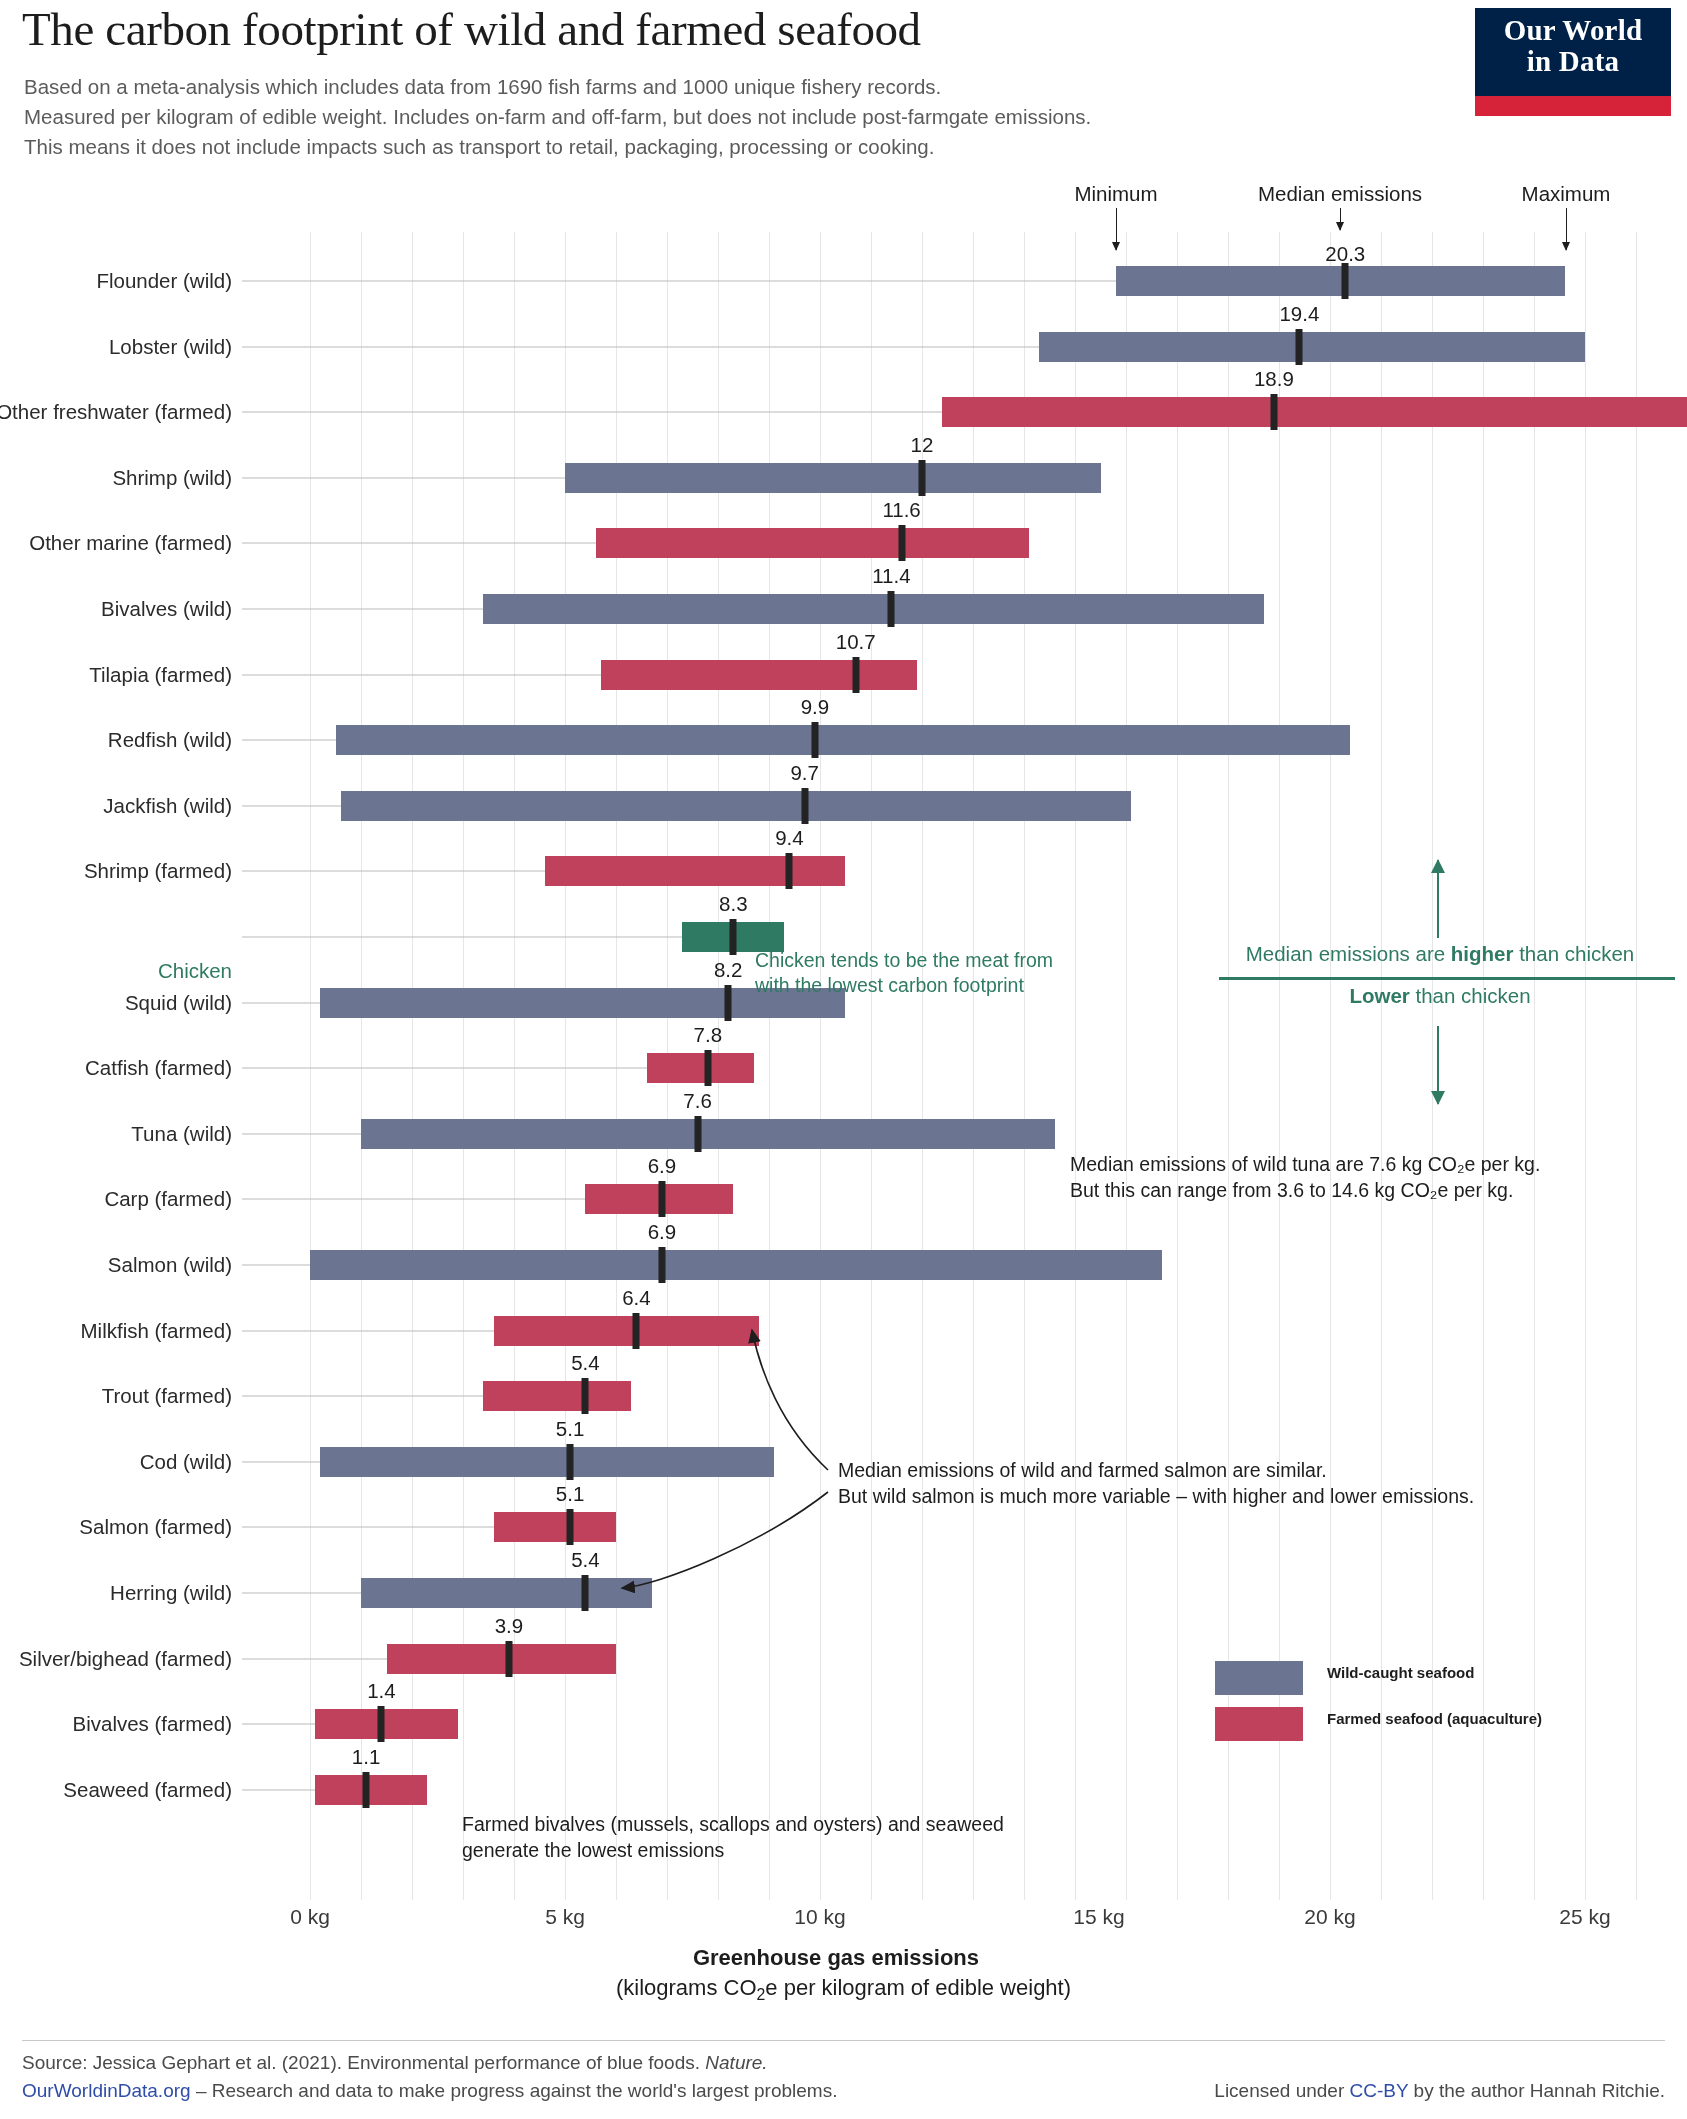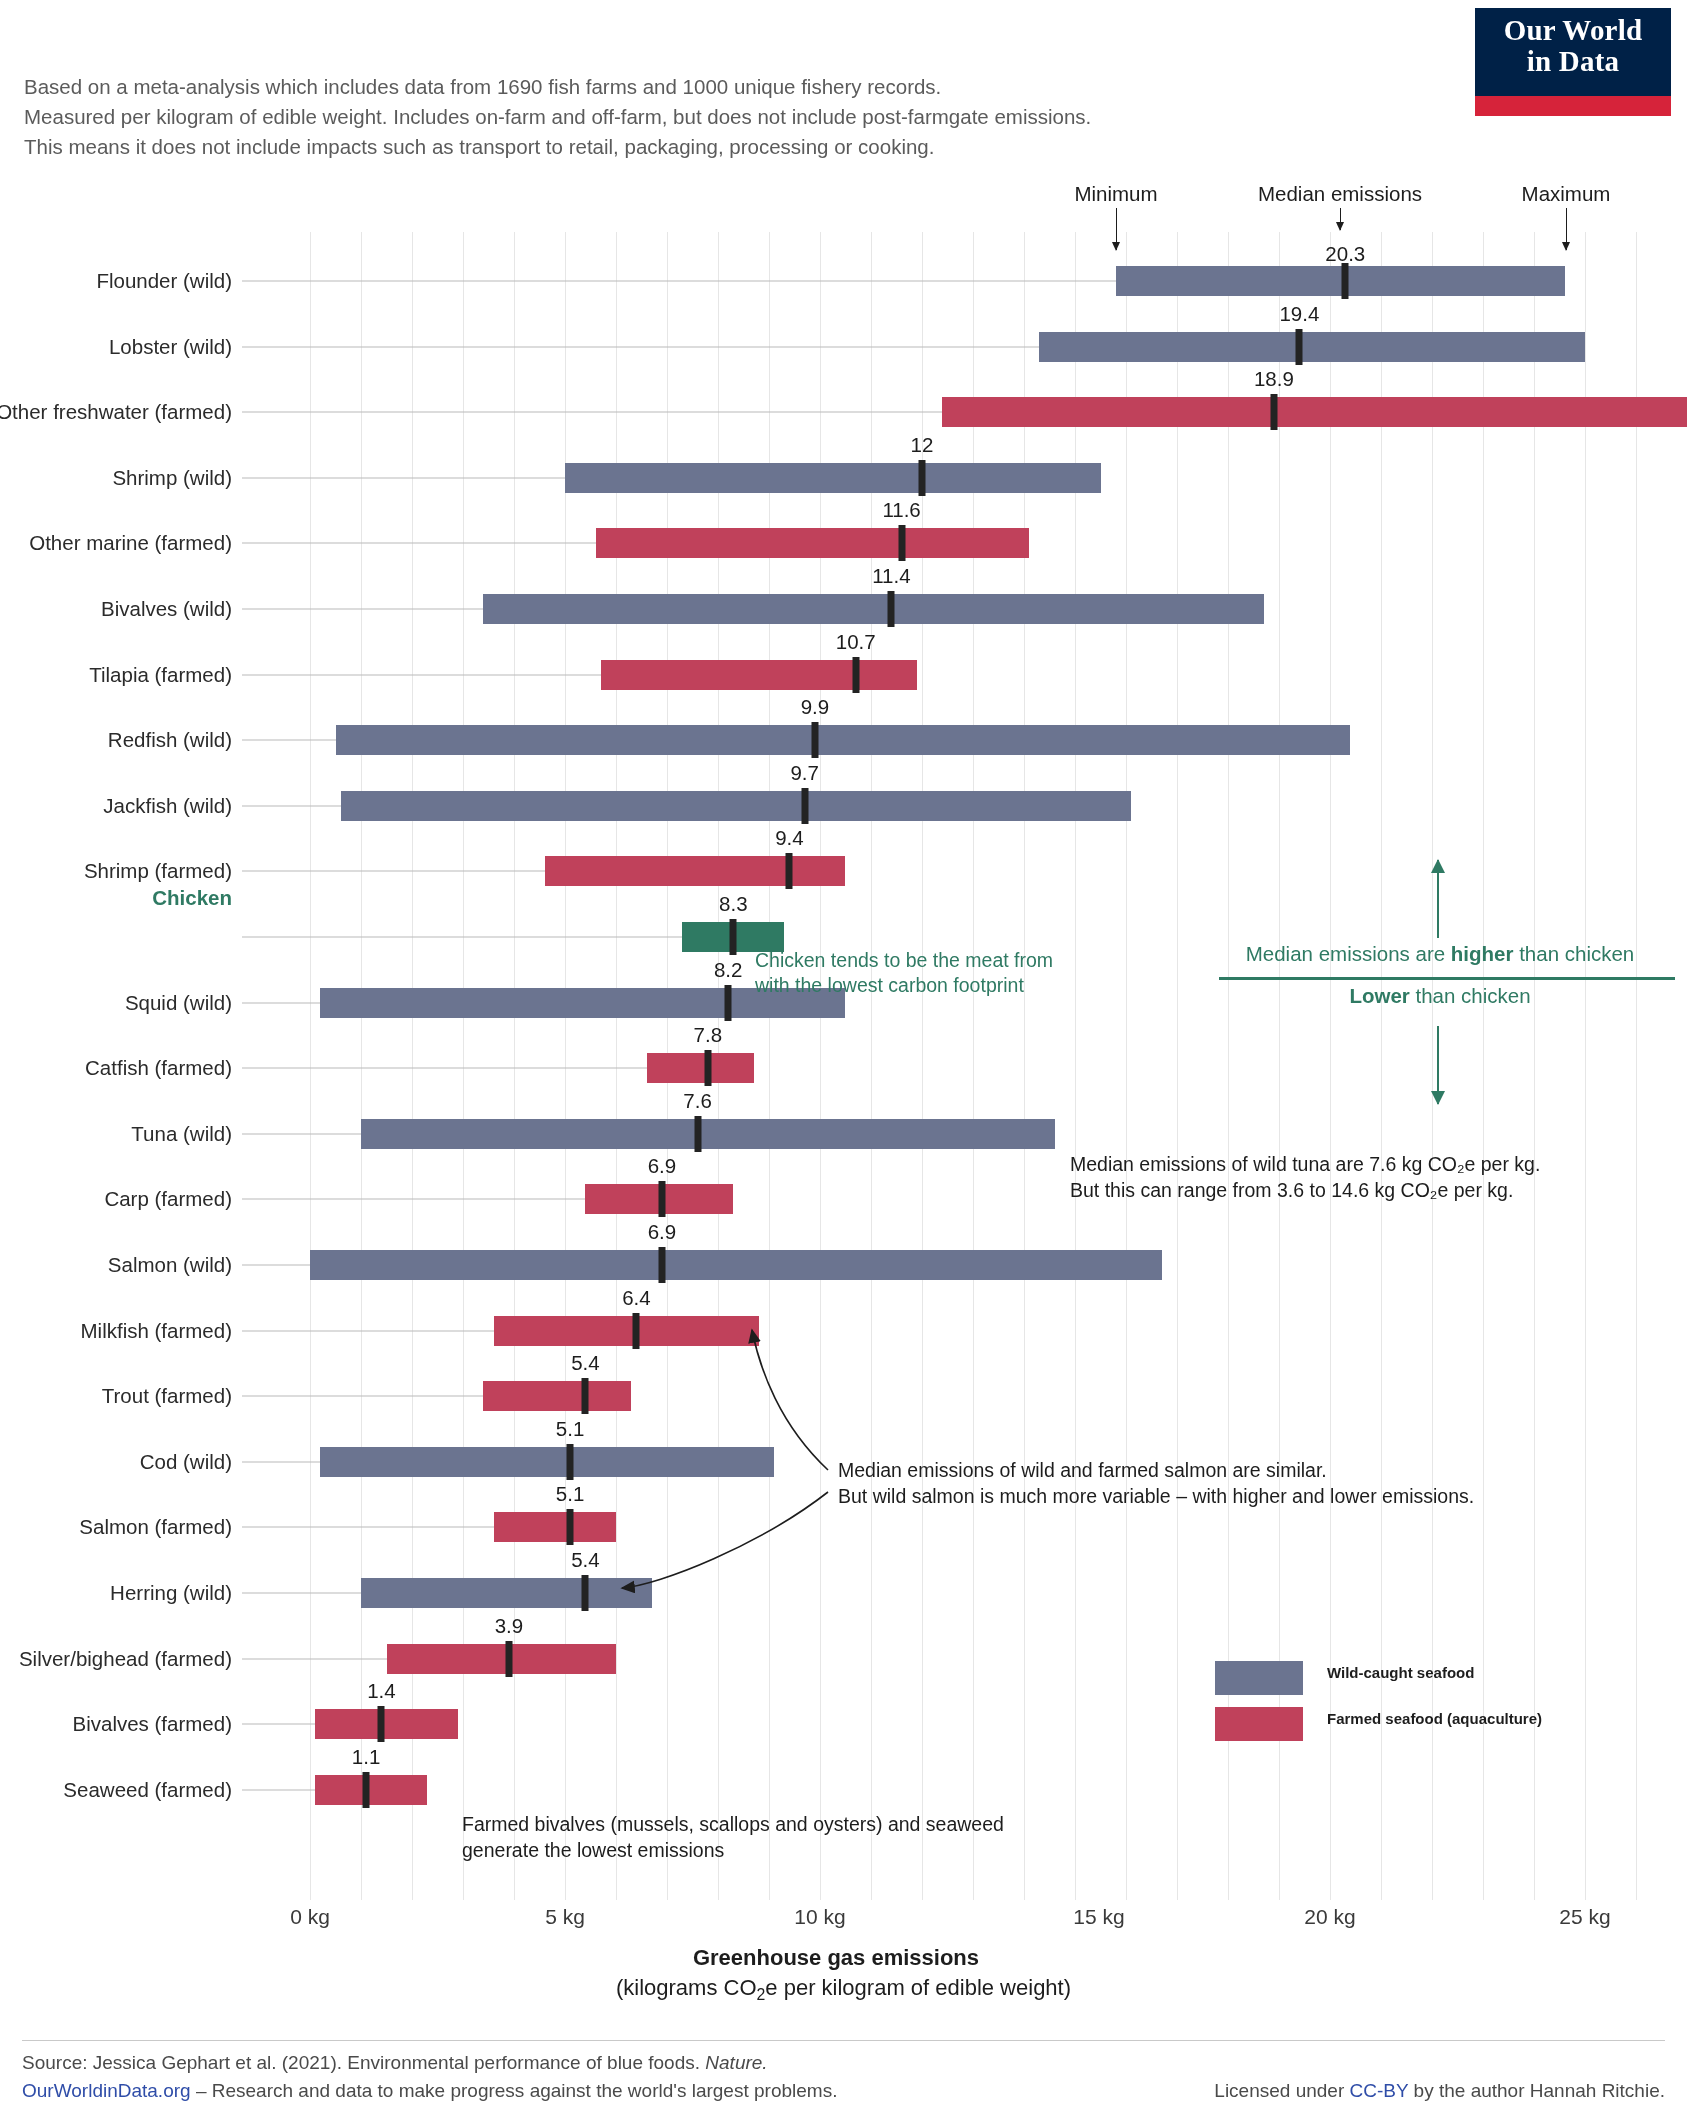--- a/index.html
+++ b/index.html
@@ -165,20 +165,21 @@
   .link { color:#2f4da8; }
   .italic { font-style:italic; }
 
   
   #curves { position:absolute; left:0; top:0; width:1687px; height:2119px; pointer-events:none; }
 </style>
 </head>
 <body>
 
 <div id="header">
+  <div id="title">The carbon footprint of wild and farmed seafood</div>
   <div class="sub" id="sub1">Based on a meta-analysis which includes data from 1690 fish farms and 1000 unique fishery records.</div>
   <div class="sub" id="sub2">Measured per kilogram of edible weight. Includes on-farm and off-farm, but does not include post-farmgate emissions.</div>
   <div class="sub" id="sub3">This means it does not include impacts such as transport to retail, packaging, processing or cooking.</div>
 
   <div id="owid-logo">
     <div class="l1">Our World</div>
     <div class="l2">in Data</div>
   </div>
   <div id="owid-bar"></div>
 </div>
@@ -257,21 +258,21 @@
       <div class="rowlabel" style="top: 805.8px; right: 1455px;">Jackfish (wild)</div>
       <div class="leader" style="left: 242px; top: 805.8px; width: 98.6px;"></div>
       <div class="bar wild" style="left: 340.6px; width: 790.5px; top: 805.8px;"></div>
       <div class="median" style="left: 804.7px; top: 805.8px;"></div>
       <div class="medlabel" style="left: 804.7px; top: 784.8px;">9.7</div>
       <div class="rowlabel" style="top: 871.4px; right: 1455px;">Shrimp (farmed)</div>
       <div class="leader" style="left: 242px; top: 871.4px; width: 302.6px;"></div>
       <div class="bar farmed" style="left: 544.6px; width: 300.9px; top: 871.4px;"></div>
       <div class="median" style="left: 789.4px; top: 871.4px;"></div>
       <div class="medlabel" style="left: 789.4px; top: 850.4px;">9.4</div>
-      <div class="rowlabel chicken" style="top: 898px; right: 1455px; font-weight: bold;">Chicken</div>
+      <div class="rowlabel chicken" style="top: 971px; right: 1455px;">Chicken</div>
       <div class="leader" style="left: 242px; top: 937px; width: 440.3px;"></div>
       <div class="bar chicken" style="left: 682.3px; width: 102px; top: 937px;"></div>
       <div class="median" style="left: 733.3px; top: 937px;"></div>
       <div class="medlabel" style="left: 733.3px; top: 916px;">8.3</div>
       <div class="rowlabel" style="top: 1002.6px; right: 1455px; text-align: center;">Squid (wild)</div>
       <div class="leader" style="left: 242px; top: 1002.6px; width: 78.2px;"></div>
       <div class="bar wild" style="left: 320.2px; width: 525.3px; top: 1002.6px;"></div>
       <div class="median" style="left: 728.2px; top: 1002.6px;"></div>
       <div class="medlabel" style="left: 728.2px; top: 981.6px;">8.2</div>
       <div class="rowlabel" style="top: 1068.2px; right: 1455px;">Catfish (farmed)</div>

